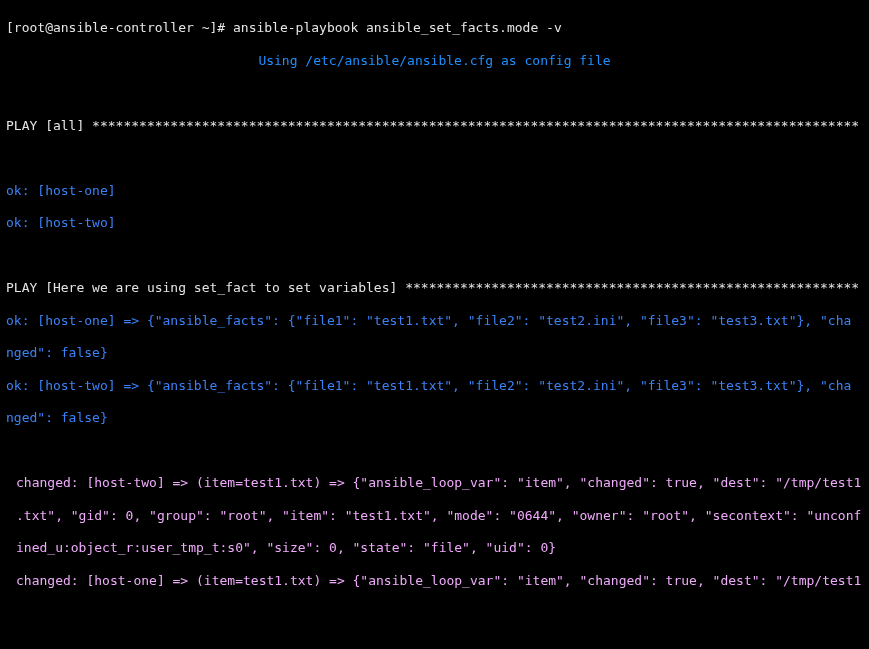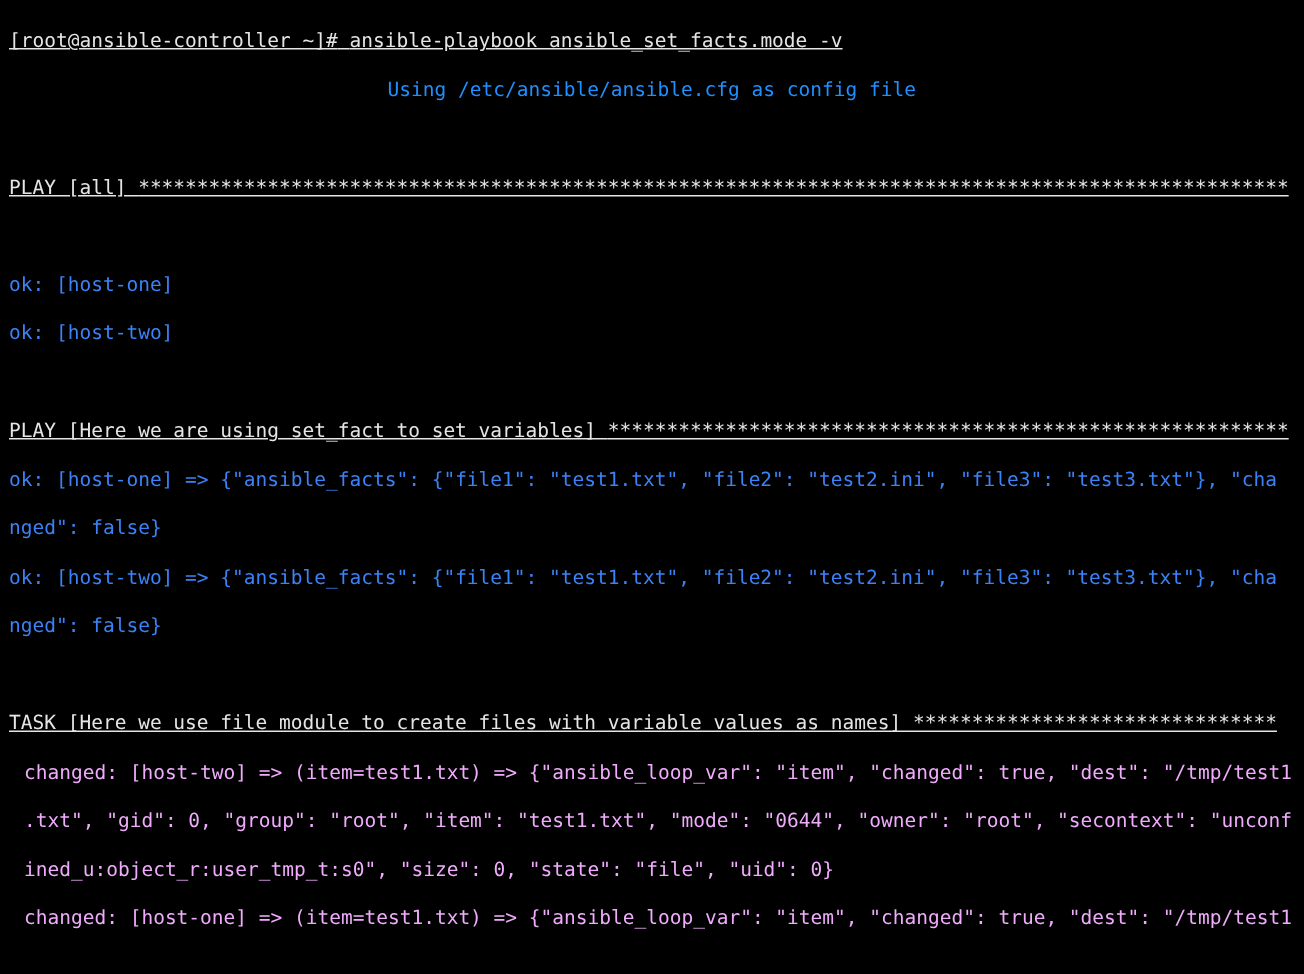--- a/index.html
+++ b/index.html
@@ -10,21 +10,21 @@
     font-family: "Consolas", "Menlo", "Monaco", monospace;
     font-size: 13px;
     line-height: 1.25;
     width: 869px;
   }
   .terminal {
     padding: 4px 6px;
     white-space: pre-wrap;
     word-break: break-all;
   }
-  .white  { color: #e5e5e5; text-decoration: underline; }
+  .white  { color: #e5e5e5; }
   .dgreen { color: #3b82f6; }
   .yellow { color: #f0abfc; margin-left: 10px; }
   .blue   { color: #1e90ff; text-align: center; }
   .line   { display: block; }
 </style>
 </head>
 <body>
 
 <div class="terminal">
 <span class="line"><span class="white">[root@ansible-controller ~]#</span><span class="white"> </span><span class="white">ansible-playbook ansible_set_facts.mode -v</span></span>
@@ -34,21 +34,20 @@
 <span class="line">&nbsp;</span>
 <span class="line dgreen">ok: [host-one]</span>
 <span class="line dgreen">ok: [host-two]</span>
 <span class="line">&nbsp;</span>
 <span class="line white"><span>PLAY [Here we are using set_fact to set variables] </span><span>**********************************************************</span></span>
 <span class="line dgreen"><span>ok: [host-one]</span><span> =&gt; {"ansible_facts": {"file1": "test1.txt", "file2": "test2.ini", "file3": "test3.txt"}, "cha</span></span>
 <span class="line dgreen">nged": false}</span>
 <span class="line dgreen"><span>ok: [host-two]</span><span> =&gt; {"ansible_facts": {"file1": "test1.txt", "file2": "test2.ini", "file3": "test3.txt"}, "cha</span></span>
 <span class="line dgreen">nged": false}</span>
 <span class="line">&nbsp;</span>
-<span class="line white"><span>TASK [Here we use file module to create files with variable values as names] </span><span>*******************************</span></span>
 <span class="line yellow">changed: [host-two] =&gt; (item=test1.txt) =&gt; {"ansible_loop_var": "item", "changed": true, "dest": "/tmp/test1</span>
 <span class="line yellow">.txt", "gid": 0, "group": "root", "item": "test1.txt", "mode": "0644", "owner": "root", "secontext": "unconf</span>
 <span class="line yellow">ined_u:object_r:user_tmp_t:s0", "size": 0, "state": "file", "uid": 0}</span>
 <span class="line yellow">changed: [host-one] =&gt; (item=test1.txt) =&gt; {"ansible_loop_var": "item", "changed": true, "dest": "/tmp/test1</span>
 
 
 
 
 
 

